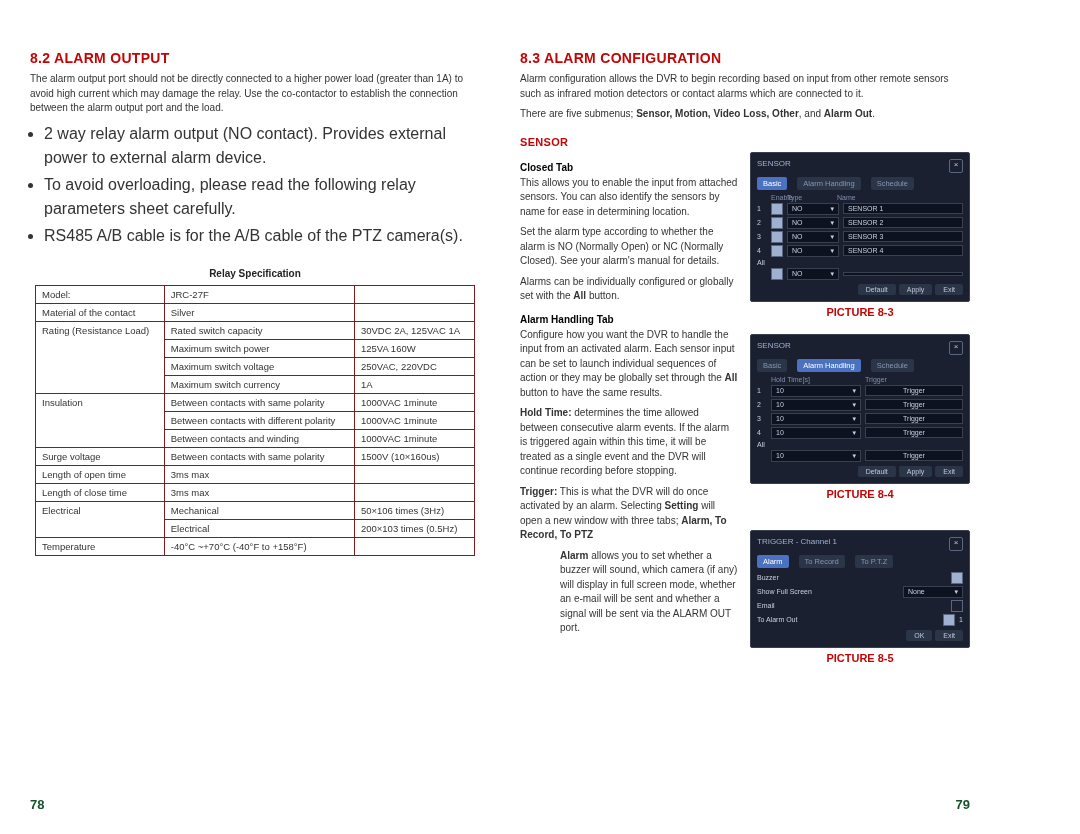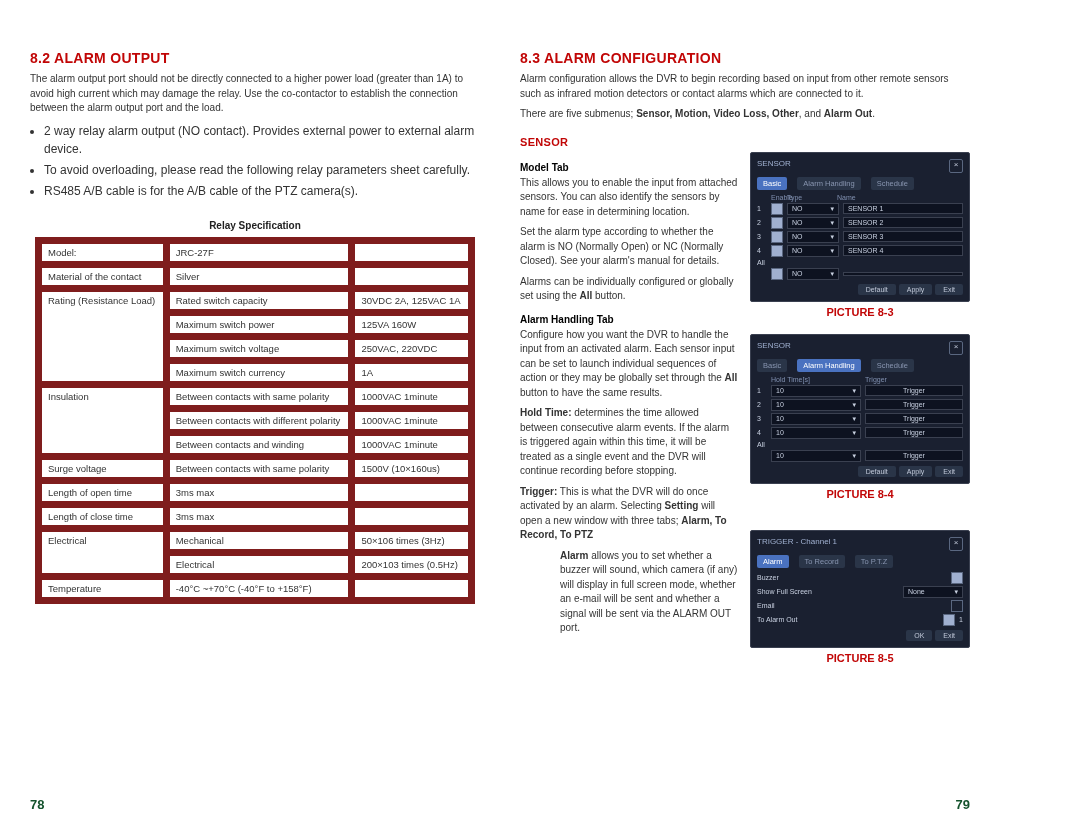--- a/index.html
+++ b/index.html
@@ -4,24 +4,24 @@
 <style>
 body{margin:0;font-family:Arial,Helvetica,sans-serif;background:#fff;color:#222;font-size:11px}
 .page{width:1080px;height:834px;display:flex;position:relative}
 .col{width:500px;padding:50px 20px 0 30px;box-sizing:border-box;position:relative}
 .col.r{padding:50px 30px 0 20px}
 h1{color:#c10606;font-size:14px;font-weight:bold;margin:0 0 6px;letter-spacing:.3px}
 h2{color:#c10606;font-size:11px;font-weight:bold;margin:14px 0 4px;letter-spacing:.3px}
 h3{color:#000;font-size:10px;font-weight:bold;margin:10px 0 3px}
 p{margin:0 0 6px;line-height:1.45;font-size:10px;color:#333}
 ul{margin:2px 0 10px;padding-left:14px}
-ul li{font-size:12px;line-height:1.5;margin-bottom:3px;color:#333}
+ul li{font-size:16px;line-height:1.5;margin-bottom:3px;color:#333}
 .table-title{text-align:center;font-weight:bold;font-size:10px;margin:20px 0 6px}
 table{border-collapse:collapse;width:440px;margin:0 auto}
-table td{border:7px solid #7f1d1d;padding:3px 6px;font-size:9.5px;color:#333;vertical-align:top}
+table td{border:1px solid #7f1d1d;padding:3px 6px;font-size:9.5px;color:#333;vertical-align:top}
 .pagenum{position:absolute;bottom:22px;font-size:13px;font-weight:bold;color:#14532d}
 .pagenum.l{left:30px}
 .pagenum.r{right:30px}
 .flex2{display:flex;gap:12px}
 .flex2 .txt{flex:1}
 .flex2 .imgcol{width:220px}
 .screenshot{width:220px;background:#1a2030;border:1px solid #3a4050;border-radius:2px;padding:6px;box-sizing:border-box;color:#c8d0e0;font-size:8px;margin-bottom:4px}
 .screenshot .titlebar{display:flex;justify-content:space-between;margin-bottom:4px;font-size:8px;color:#a0b0d0}
 .screenshot .tabs{display:flex;gap:10px;margin-bottom:4px}
 .screenshot .tab{background:#2a3548;padding:2px 6px;border-radius:2px;font-size:7.5px;color:#8895b0}
@@ -133,24 +133,24 @@
   </div>
 
   <div class="col r">
     <h1>8.3 ALARM CONFIGURATION</h1>
     <p>Alarm configuration allows the DVR to begin recording based on input from other remote sensors such as infrared motion detectors or contact alarms which are connected to it.</p>
     <p><span>There are five submenus; </span><b>Sensor, Motion, Video Loss, Other</b><span>, and </span><b>Alarm Out</b><span>.</span></p>
     <h2>SENSOR</h2>
 
     <div class="flex2">
       <div class="txt">
-        <h3>Model Tab</h3>
+        <h3>Closed Tab</h3>
         <p>This allows you to enable the input from attached sensors. You can also identify the sensors by name for ease in determining location.</p>
         <p>Set the alarm type according to whether the alarm is NO (Normally Open) or NC (Normally Closed). See your alarm's manual for details.</p>
-        <p><span>Alarms can be individually configured or globally set using the </span><b>All</b><span> button.</span></p>
+        <p><span>Alarms can be individually configured or globally set with the </span><b>All</b><span> button.</span></p>
 
         <h3>Alarm Handling Tab</h3>
         <p><span>Configure how you want the DVR to handle the input from an activated alarm. Each sensor input can be set to launch individual sequences of action or they may be globally set through the </span><b>All</b><span> button to have the same results.</span></p>
         <p><span class="term">Hold Time:</span><span> determines the time allowed between consecutive alarm events. If the alarm is triggered again within this time, it will be treated as a single event and the DVR will continue recording before stopping.</span></p>
         <p><span class="term">Trigger:</span><span> This is what the DVR will do once activated by an alarm. Selecting </span><b>Setting</b><span> will open a new window with three tabs; </span><b>Alarm, To Record, To PTZ</b></p>
         <p style="margin-left:40px"><b>Alarm</b><span> allows you to set whether a buzzer will sound, which camera (if any) will display in full screen mode, whether an e-mail will be sent and whether a signal will be sent via the ALARM OUT port.</span></p>
       </div>
 
       <div class="imgcol">
 

